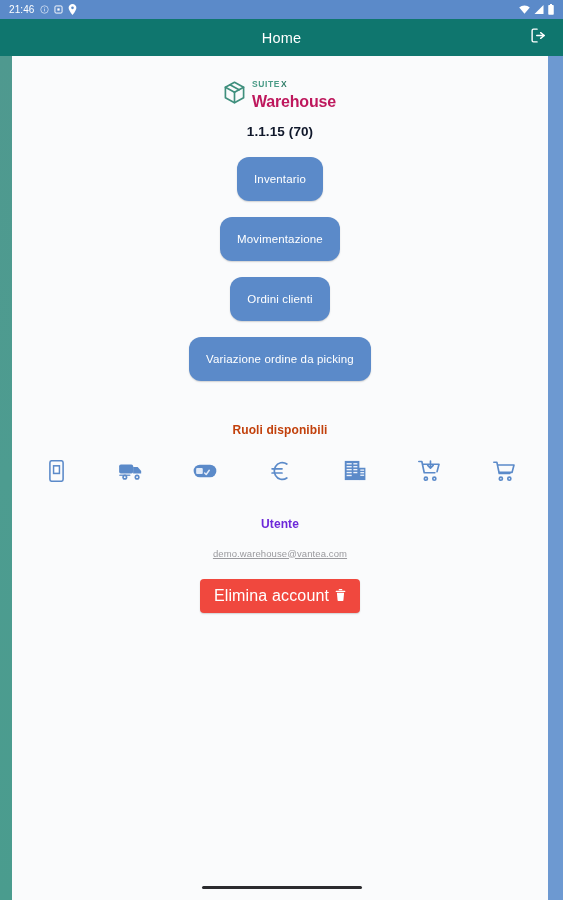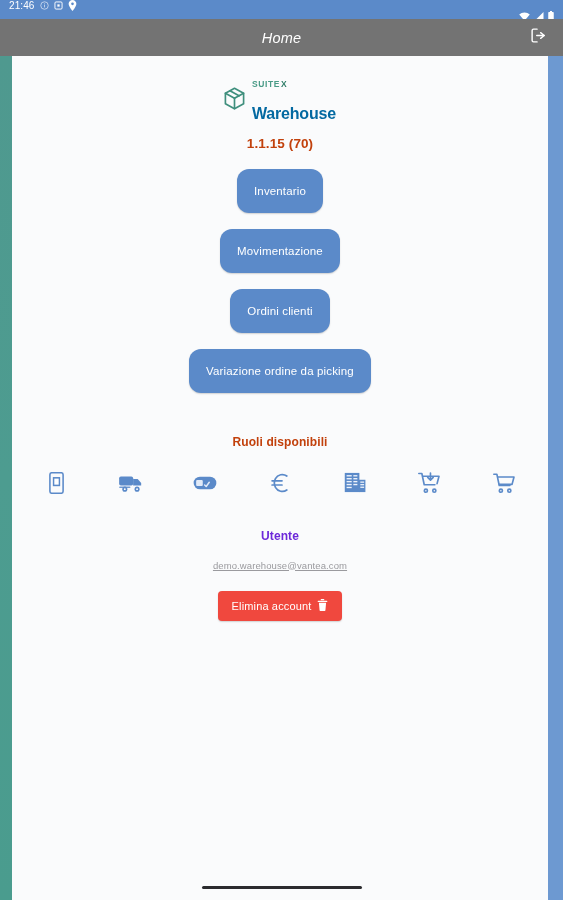--- a/index.html
+++ b/index.html
@@ -13,36 +13,35 @@
     position: relative;
     width: 563px; height: 900px;
     background: #5b8ac9;
   }
 
   
   .statusbar {
     position: absolute; top: 0; left: 0;
     width: 563px; height: 19px;
     background: #5b8ac9;
-    display: flex; align-items: flex-start;
+    display: flex; align-items: center;
     padding: 0 9px;
     color: #ffffff;
-    flex-direction: column;
   }
   .sb-left { display: flex; align-items: center; gap: 5px; }
   .sb-time { font-size: 10px; letter-spacing: .1px; font-weight: 400; color:#fff; }
   .sb-right { margin-left: auto; display: flex; align-items: center; gap: 4px; }
   .sb-ico { display: inline-flex; align-items: center; justify-content: center; }
 
   
   .appbar {
     position: absolute; top: 19px; left: 0;
     width: 563px; height: 37px;
-    background: #737373;
-    display: flex; align-items: center; justify-content: center; font-style: italic;
+    background: #0f766e;
+    display: flex; align-items: center; justify-content: center;
   }
   .appbar-title {
     font-size: 14.5px; color: #ffffff; font-weight: 400;
     letter-spacing: .2px;
   }
   .appbar-action {
     position: absolute; right: 12px; top: 50%;
     transform: translateY(-50%);
     width: 26px; height: 26px;
     display: flex; align-items: center; justify-content: center;
@@ -80,27 +79,27 @@
     margin-bottom: 14px;
   }
   .logo-mark { display: block; }
   .logo-text { display: flex; flex-direction: column; line-height: 1; }
   .logo-suite {
     font-size: 8.5px; font-weight: 700; letter-spacing: .6px;
     color: #4a9b87; display: flex; align-items: baseline; gap: 1px;
   }
   .logo-suite .x { color:#2f7d68; font-weight:700; }
   .logo-ware {
-    font-size: 16px; font-weight: 700; color: #0369a1;
-    letter-spacing: -.2px; margin-top: 17px; text-align: center;
+    font-size: 16px; font-weight: 700; color: #be185d;
+    letter-spacing: -.2px; margin-top: 5px; text-align: center;
   }
 
   
   .version {
-    font-size: 13.5px; font-weight: 700; color: #c2410c;
+    font-size: 13.5px; font-weight: 700; color: #0f172a;
     margin-bottom: 18px; letter-spacing: .1px;
   }
 
   
   .btn {
     background: #5b8ac9;
     color: #ffffff;
     border: none;
     border-radius: 12px;
     font-family: "Liberation Sans", sans-serif;
@@ -146,21 +145,21 @@
   }
 
   
   .btn-delete {
     margin-top: 20px;
     background: #f0483e;
     color: #ffffff;
     border: none;
     border-radius: 4px;
     font-family: "Liberation Sans", sans-serif;
-    font-size: 11px;
+    font-size: 16px;
     padding: 8px 14px;
     display: flex; align-items: center; gap: 6px;
     cursor: pointer;
     box-shadow: 0 1px 1.5px rgba(0,0,0,.17);
     letter-spacing: .15px;
   }
 
   
   .home-indicator {
     position: absolute;

